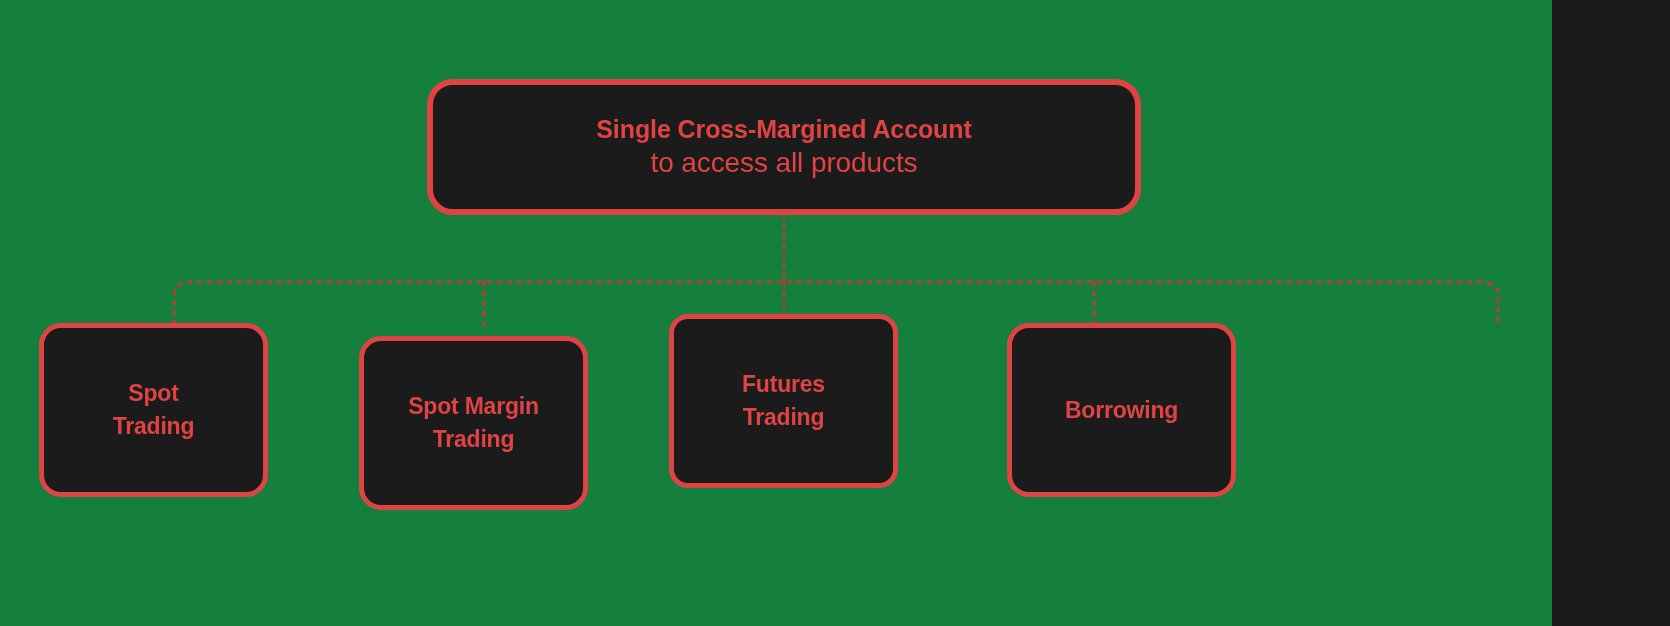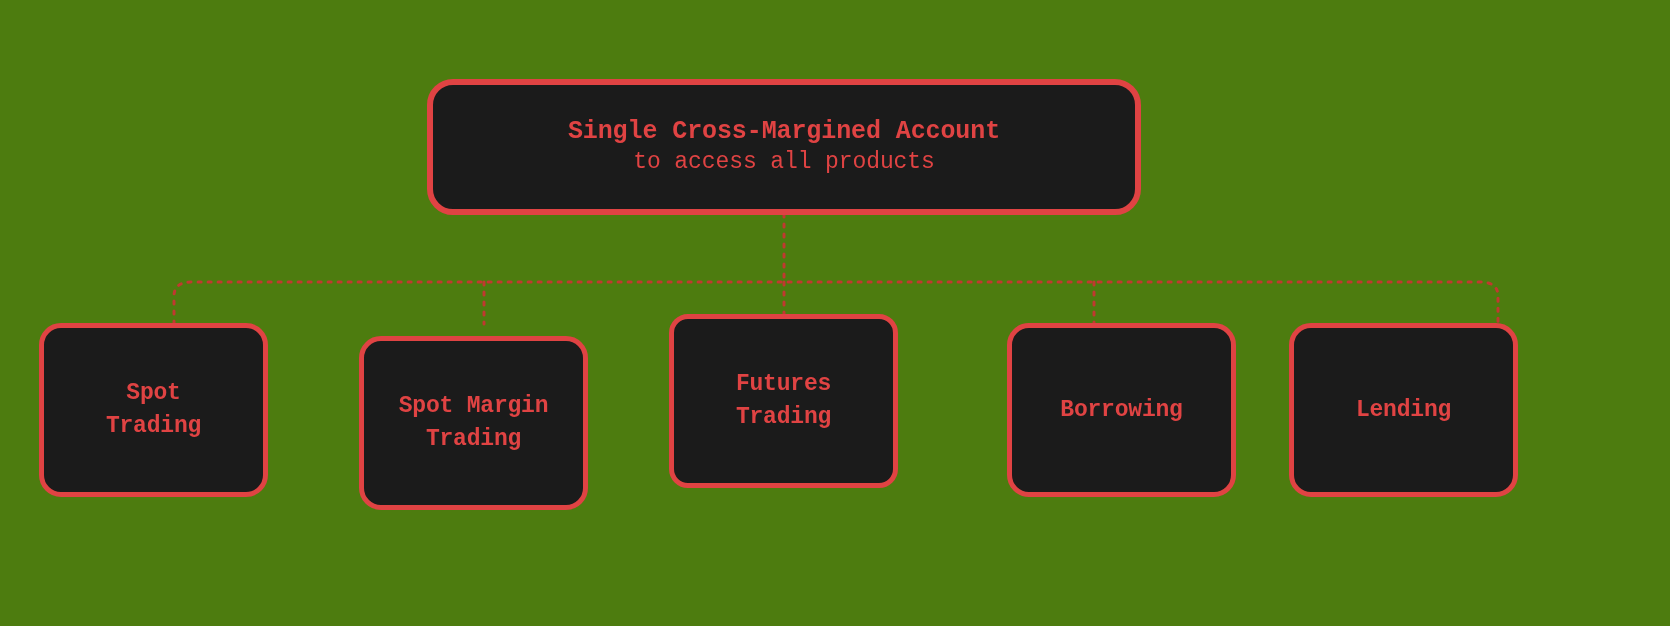--- a/index.html
+++ b/index.html
@@ -7,25 +7,24 @@
     margin: 0;
     padding: 0;
     background: #1b1b1b;
   }
   body {
     font-family: "Liberation Sans", sans-serif;
     -webkit-font-smoothing: antialiased;
   }
   #canvas {
     position: relative;
-    width: 1670px;
+    width: 1552px;
     height: 626px;
-    background: #4d7c0f;
+    background: #15803d;
     overflow: hidden;
-    font-family: Liberation Mono, monospace;
   }
   
   #connectors {
     position: absolute;
     left: 0;
     top: 0;
     width: 1670px;
     height: 626px;
     pointer-events: none;
   }
@@ -48,21 +47,21 @@
   }
   .root-title {
     color: #e04343;
     font-size: 25px;
     font-weight: bold;
     line-height: 1.28;
     letter-spacing: -0.1px;
   }
   .root-sub {
     color: #e04343;
-    font-size: 23px;
+    font-size: 28px;
     font-weight: normal;
     line-height: 1.3;
     letter-spacing: -0.1px;
   }
   .leaf-label {
     color: #e04343;
     font-size: 23px;
     font-weight: bold;
     line-height: 1.42;
     letter-spacing: -0.2px;
@@ -107,17 +106,14 @@
 
   <div class="node" style="left:669px; top:314px; width:229px; height:174px;border-radius:19px;">
     <div class="leaf-label">Futures
 Trading</div>
   </div>
 
   <div class="node" style="left:979px; top:323px; width:229px; height:174px;margin-left:28px;">
     <div class="leaf-label">Borrowing</div>
   </div>
 
-  <div class="node" style="left:1289px; top:323px; width:229px; height:174px;">
-    <div class="leaf-label">Lending</div>
-  </div>
 
 </div>
 
 </body></html>

